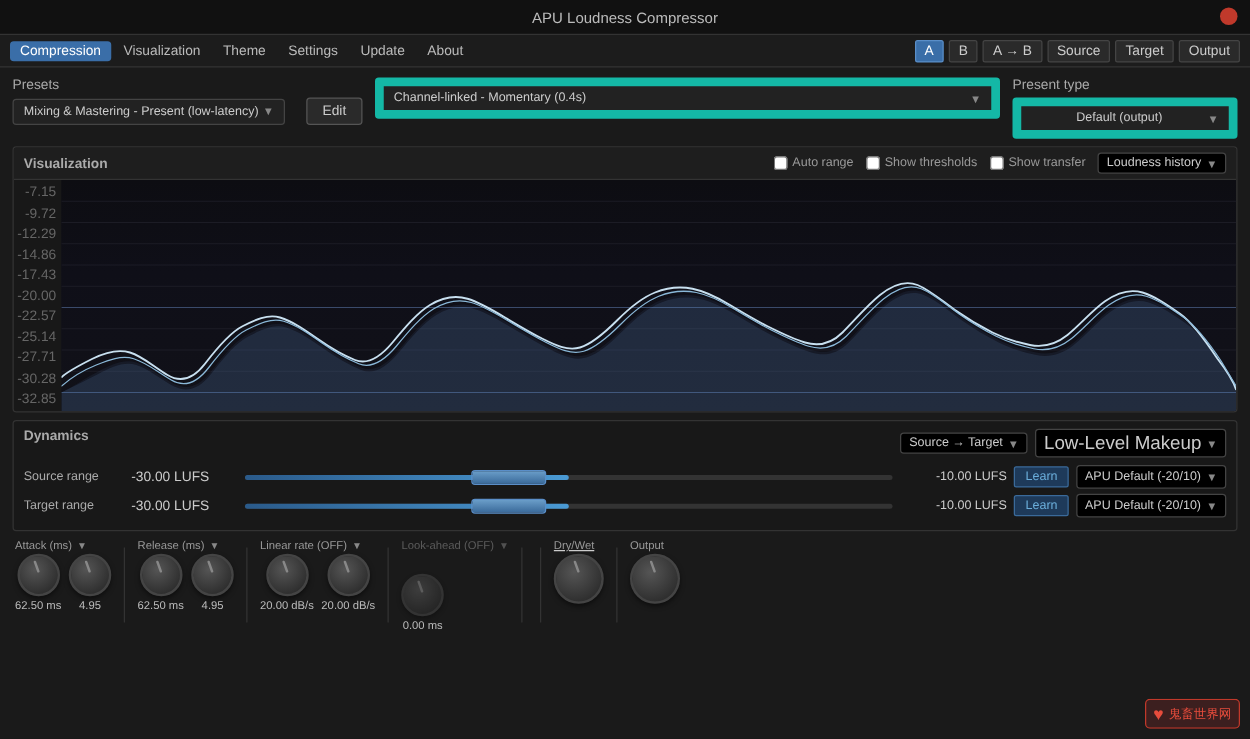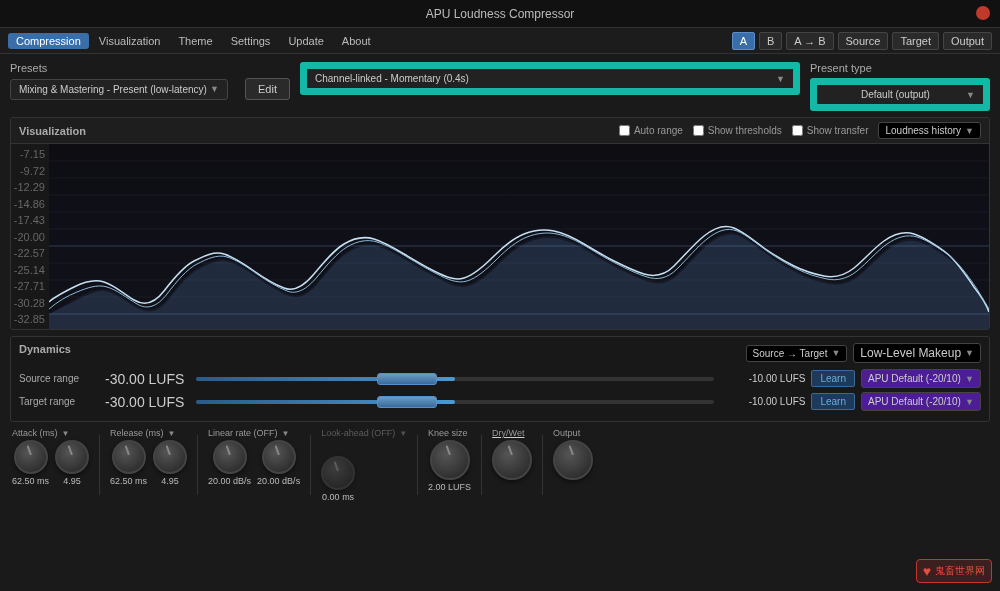--- a/index.html
+++ b/index.html
@@ -244,21 +244,21 @@
     }
     .range-label {
       width: 80px;
       color: #aaa;
       font-size: 10px;
       flex-shrink: 0;
     }
     .range-value {
       width: 85px;
       color: #ccc;
-      font-size: 14px;
+      font-size: 11px;
       flex-shrink: 0;
     }
     .range-value-right {
       width: 85px;
       color: #ccc;
       font-size: 10px;
       flex-shrink: 0;
       text-align: right;
     }
     .slider-container {
@@ -297,21 +297,21 @@
     .learn-btn {
       background: #1e3a5a;
       border: 1px solid #3a6a9a;
       color: #6aadda;
       padding: 2px 8px;
       cursor: pointer;
       border-radius: 2px;
       font-size: 10px;
     }
     .dropdown-small {
-      background: #4c1d95;
+      background: #000000;
       border: 1px solid #444;
       color: #ccc;
       padding: 3px 6px;
       border-radius: 3px;
       display: flex;
       align-items: center;
       justify-content: space-between;
       cursor: pointer;
       font-size: 10px;
       min-width: 120px;
@@ -607,21 +607,21 @@
 
   <div id="dynamics-section">
     <div class="dynamics-header">
       <span class="section-label">Dynamics</span>
       <div class="dynamics-controls-right">
         <div class="dropdown-inline">
           <span style="font-size:10px;">Source → Target</span>
           <span style="font-size:9px;color:#888;">▼</span>
         </div>
         <div class="dropdown-inline">
-          <span style="font-size:12px;">Low-Level Makeup</span>
+          <span style="font-size:15px;">Low-Level Makeup</span>
           <span style="font-size:9px;color:#888;">▼</span>
         </div>
       </div>
     </div>
 
     <div class="range-row">
       <span class="range-label">Source range</span>
       <span class="range-value">-30.00 LUFS</span>
       <div class="slider-container">
         <div class="slider-track">
@@ -722,27 +722,20 @@
       <div style="display:flex;gap:6px;">
         <div style="display:flex;flex-direction:column;align-items:center;gap:2px;">
           <div class="knob" style="opacity:0.6;"></div>
           <span class="knob-value">0.00 ms</span>
         </div>
       </div>
     </div>
 
     <div class="divider-v"></div>
 
-    <div style="display:flex;flex-direction:column;gap:2px;">
-      <span style="color:#999;font-size:9px;">Knee size</span>
-      <div style="display:flex;flex-direction:column;align-items:center;gap:2px;">
-        <div class="knob knob-large"></div>
-        <span class="knob-value">2.00 LUFS</span>
-      </div>
-    </div>
 
     <div class="divider-v"></div>
 
     <div style="display:flex;flex-direction:column;gap:2px;text-decoration:underline;">
       <span style="color:#999;font-size:9px;">Dry/Wet</span>
       <div style="display:flex;flex-direction:column;align-items:center;gap:2px;">
         <div class="knob knob-large"></div>
         <span class="knob-value"></span>
       </div>
     </div>

